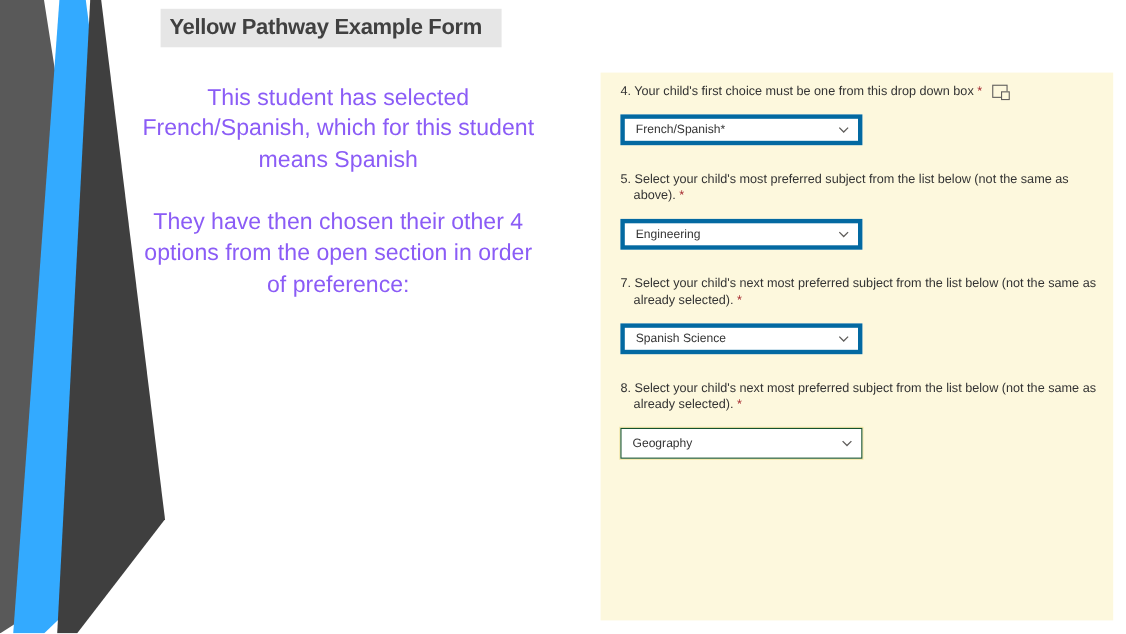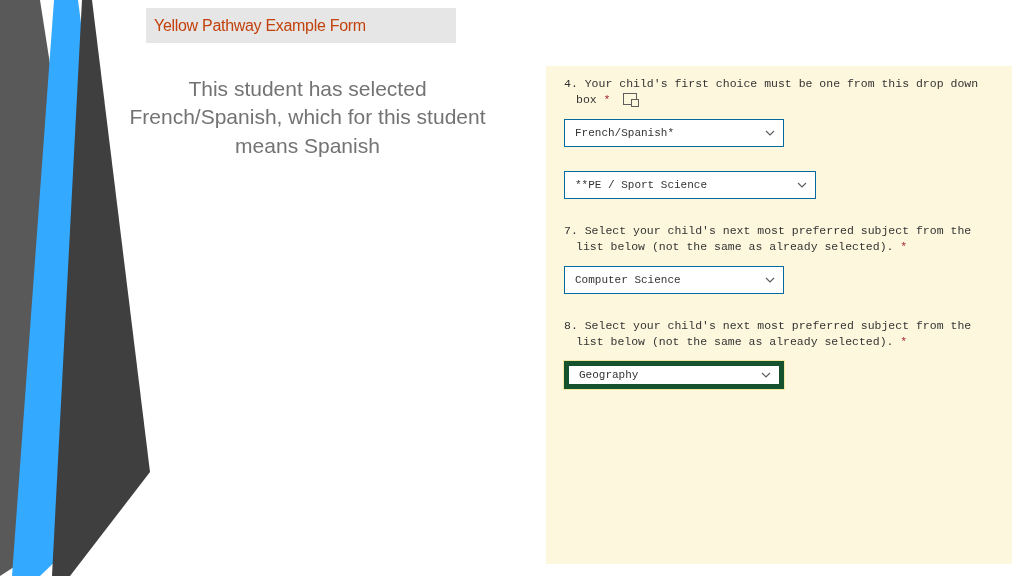--- a/index.html
+++ b/index.html
@@ -1,31 +1,31 @@
 <!DOCTYPE html>
 <html><head>
 <meta charset="utf-8">
 <style>
   html,body{margin:0;padding:0;width:1024px;height:576px;overflow:hidden;font-family:"Century Gothic","Segoe UI",Arial,sans-serif;background:#fff}
   .slide{position:relative;width:1024px;height:576px;background:#fff}
   
   .deco{position:absolute;left:0;bottom:0;width:190px;height:576px;pointer-events:none}
   .title-box{position:absolute;left:146px;top:8px;width:310px;height:35px;background:#e6e6e6;display:flex;align-items:center;padding:0 8px;box-sizing:border-box}
-  .title-box span{color:#c2410c;font-weight:400;font-size:16px;letter-spacing:-0.3px}
-  .body-text{position:absolute;left:125px;top:75px;width:365px;text-align:center;color:#737373;font-size:21px;line-height:1.35;font-weight:400}
+  .title-box span{color:#404040;font-weight:700;font-size:20px;letter-spacing:-0.3px}
+  .body-text{position:absolute;left:125px;top:75px;width:365px;text-align:center;color:#8b5cf6;font-size:21px;line-height:1.35;font-weight:400}
   .body-text p{margin:0 0 28px 0}
   
-  .form{position:absolute;left:546px;top:66px;width:466px;height:498px;background:#fdf8dd;padding:10px 10px 0 18px;box-sizing:border-box;font-family:Liberation Mono, monospace;color:#333}
+  .form{position:absolute;left:546px;top:66px;width:466px;height:498px;background:#fdf8dd;padding:10px 10px 0 18px;box-sizing:border-box;font-family:Liberation Sans, sans-serif;color:#333}
   .q{margin-bottom:24px}
   .q-label{font-size:11.5px;line-height:1.35;color:#333;text-indent:-12px;padding-left:12px}
   .q-label .num{display:inline}
   .req{color:#a4262c}
-  .dd{margin-top:12px;width:220px;height:28px;border:1px solid #0369a1;background:#fff;display:flex;align-items:center;justify-content:space-between;padding:0 8px 0 10px;box-sizing:border-box;font-size:11px;color:#333}
+  .dd{margin-top:12px;width:220px;height:28px;border:4px solid #0369a1;background:#fff;display:flex;align-items:center;justify-content:space-between;padding:0 8px 0 10px;box-sizing:border-box;font-size:11px;color:#333}
   .dd.wide{width:252px}
-  .dd.sel{border:5px solid #14532d;box-shadow:0 0 0 1px rgba(217,180,0,.25)}
+  .dd.sel{border:1px solid #14532d;box-shadow:0 0 0 1px rgba(217,180,0,.25)}
   .chev{width:10px;height:10px;display:inline-block}
   .chev svg{width:10px;height:10px;display:block}
   .immersive{display:inline-block;width:14px;height:12px;border:1px solid #605e5c;box-sizing:border-box;vertical-align:middle;margin-left:6px;position:relative}
   .immersive:before{content:"";position:absolute;right:-3px;bottom:-3px;width:6px;height:6px;border:1px solid #605e5c;background:#fdf8dd}
 </style>
 </head>
 <body>
 <div class="slide">
 
   <svg class="deco" viewBox="0 0 190 576" preserveAspectRatio="none">
@@ -33,59 +33,66 @@
     <polygon points="54,0 78,0 140,480 40,576 12,576" fill="#33aaff"></polygon>
     <polygon points="82,0 92,0 150,472 70,576 52,576" fill="#3f3f3f"></polygon>
   </svg>
 
   <div class="title-box">
     <span>Yellow Pathway Example Form</span>
   </div>
 
   <div class="body-text">
     <p>This student has selected French/Spanish, which for this student means Spanish</p>
+    <p style="margin-bottom:0">They have then chosen their other 4 options from the open section in order of preference:</p>
   </div>
 
   <div class="form">
 
     <div class="q">
       <div class="q-label">
         <span class="num">4.</span>
         <span>Your child's first choice must be one from this drop down box </span><span class="req">*</span>
         <span class="immersive"></span>
       </div>
       <div class="dd">
         <span>French/Spanish*</span>
         <span class="chev">
             <svg viewBox="0 0 10 10">
               <path d="M1 3 L5 7 L9 3" stroke="#605e5c" stroke-width="1.2" fill="none"></path>
             </svg>
           </span>
       </div>
     </div>
 
-
     <div class="q">
-      <div class="dd wide">
-        <span>**PE / Sport Science</span>
+      <div class="q-label">
+        <span class="num">5.</span>
+        <span>Select your child's most preferred subject from the list below (not the same as above). </span><span class="req">*</span>
+      </div>
+      <div class="dd">
+        <span>Engineering</span>
         <span class="chev">
             <svg viewBox="0 0 10 10">
               <path d="M1 3 L5 7 L9 3" stroke="#605e5c" stroke-width="1.2" fill="none"></path>
             </svg>
           </span>
       </div>
     </div>
 
     <div class="q">
+    </div>
+
+    <div class="q">
       <div class="q-label">
         <span class="num">7.</span>
         <span>Select your child's next most preferred subject from the list below (not the same as already selected). </span><span class="req">*</span>
       </div>
       <div class="dd">
-        <span>Computer Science</span>
+        <span>Spanish Science</span>
         <span class="chev">
             <svg viewBox="0 0 10 10">
               <path d="M1 3 L5 7 L9 3" stroke="#605e5c" stroke-width="1.2" fill="none"></path>
             </svg>
           </span>
       </div>
     </div>
 
     <div class="q" style="margin-bottom:0">
       <div class="q-label">

